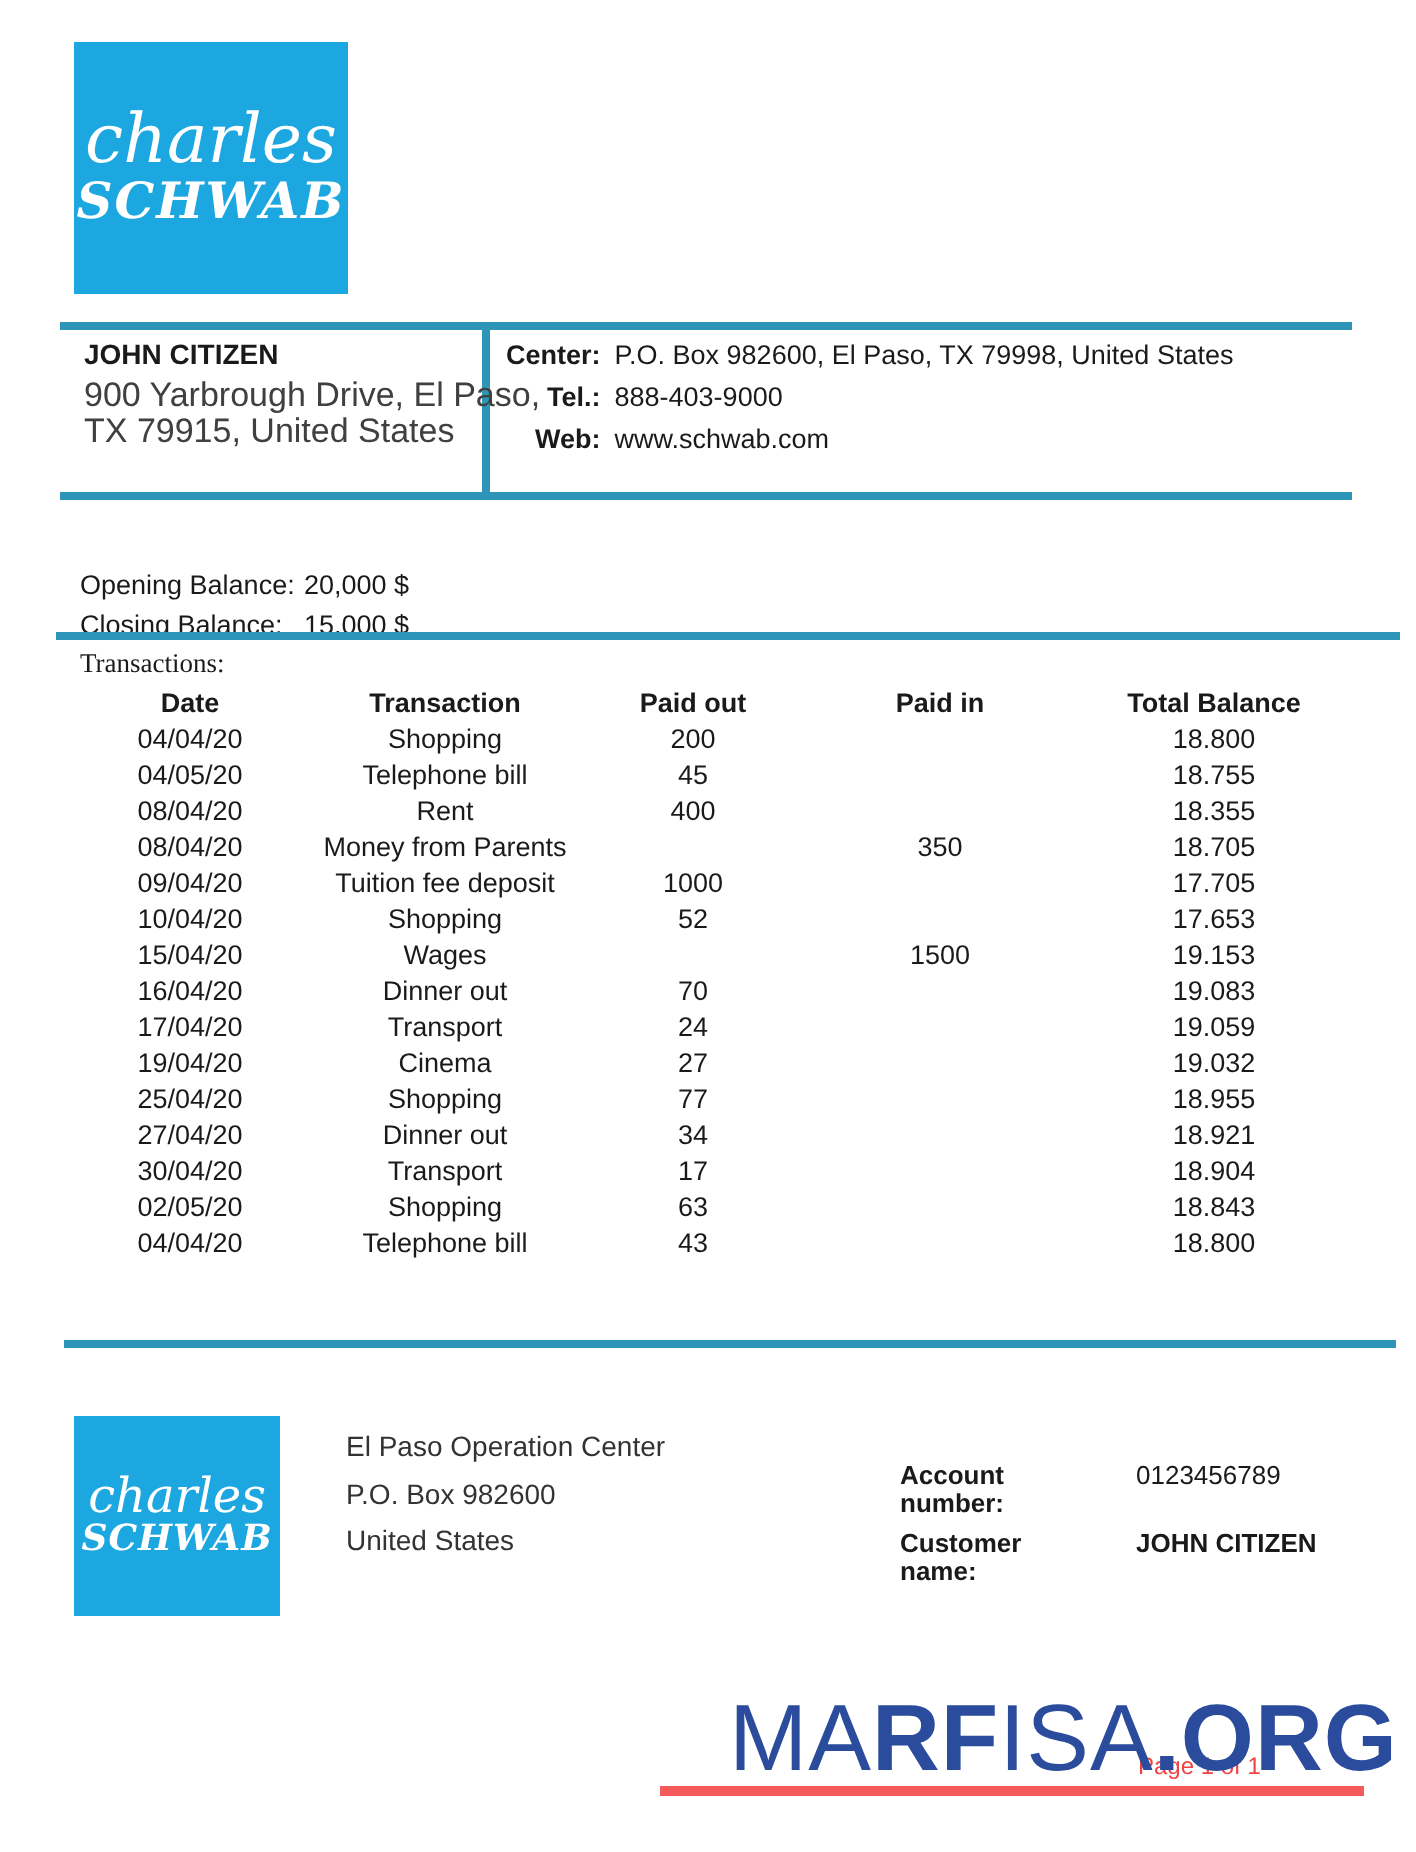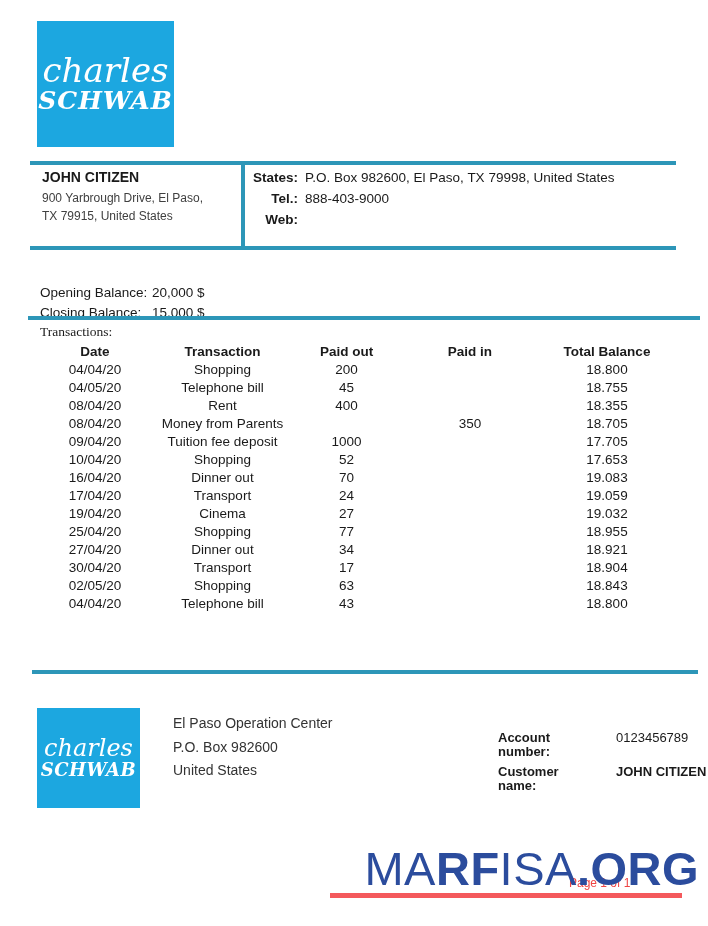--- a/index.html
+++ b/index.html
@@ -17,21 +17,21 @@
   .logo-charles{font-family:"DejaVu Serif",serif;font-style:italic;font-size:34px;line-height:1.02;}
   .logo-schwab{font-family:"DejaVu Serif",serif;font-size:25px;font-weight:600;letter-spacing:1px;line-height:1.12;font-style:italic;}
   
   .rule{position:absolute;background:#2D96B8;}
   .hdr-rule-top{left:30px;top:161px;width:646px;height:4px;}
   .hdr-rule-bottom{left:30px;top:246px;width:646px;height:4px;}
   .hdr-rule-vert{left:241px;top:161px;width:4px;height:89px;}
   
   .customer-block{position:absolute;left:42px;top:169px;}
   .customer-name{font-weight:bold;font-size:14px;margin-bottom:4px;}
-  .customer-addr{font-size:12px;color:#404040;line-height:18px;}
+  .customer-addr{font-size:17px;color:#404040;line-height:18px;}
   .contact-block{
     position:absolute;left:253px;top:169px;
     display:grid;grid-template-columns:max-content auto;column-gap:7px;row-gap:4px;
     font-size:13.5px;line-height:17px;
   }
   .contact-label{font-weight:bold;text-align:right;}
   
   .balances{position:absolute;left:40px;top:283px;font-size:13.5px;}
   .balance-row{display:grid;grid-template-columns:112px auto;line-height:20px;}
   
@@ -45,21 +45,21 @@
   .c.total{font-weight:normal;}
   
   .footer-rule{left:32px;top:670px;width:666px;height:4px;}
   .logo-footer{left:37px;top:708px;width:103px;height:100px;}
   .logo-footer .logo-charles{font-size:24px;}
   .logo-footer .logo-schwab{font-size:18px;letter-spacing:0.5px;}
   .footer-address{position:absolute;left:173px;top:712px;font-size:14px;line-height:23.5px;color:#333;}
   .account-block{
     position:absolute;left:450px;top:731px;
     display:grid;grid-template-columns:100px auto;column-gap:18px;row-gap:6px;
-    font-size:13px;line-height:14px;margin-left:48px;
+    font-size:13px;line-height:14px;
   }
   .account-label{font-weight:bold;}
   .account-name-value{font-weight:bold;}
   
   .page-indicator{position:absolute;left:569px;top:876px;font-size:12px;color:#ef4444;z-index:1;}
   .watermark{
     position:absolute;right:9px;top:841px;z-index:2;
     font-size:47px;font-weight:400;color:#2B4C9D;letter-spacing:0.5px;white-space:nowrap;
   }
   .wm-bold{font-weight:700;}
@@ -77,25 +77,26 @@
 <div class="rule hdr-rule-bottom"></div>
 <div class="rule hdr-rule-vert"></div>
 
 <div class="customer-block">
   <div class="customer-name">JOHN CITIZEN</div>
   <div class="customer-addr">900 Yarbrough Drive, El Paso,</div>
   <div class="customer-addr">TX 79915, United States</div>
 </div>
 
 <div class="contact-block">
-  <span class="contact-label">States:</span>
+  <span class="contact-label">Center:</span>
   <span>P.O. Box 982600, El Paso, TX 79998, United States</span>
   <span class="contact-label">Tel.:</span>
   <span>888-403-9000</span>
   <span class="contact-label">Web:</span>
+  <span>www.schwab.com</span>
 </div>
 
 <div class="balances">
   <div class="balance-row">
     <span>Opening Balance:</span>
     <span>20,000 $</span>
   </div>
   <div class="balance-row">
     <span>Closing Balance:</span>
     <span>15,000 $</span>
@@ -149,20 +150,27 @@
     <span class="c total">17.705</span>
   </div>
   <div class="trow">
     <span class="c">10/04/20</span>
     <span class="c">Shopping</span>
     <span class="c">52</span>
     <span class="c"></span>
     <span class="c total">17.653</span>
   </div>
   <div class="trow">
+    <span class="c">15/04/20</span>
+    <span class="c">Wages</span>
+    <span class="c"></span>
+    <span class="c">1500</span>
+    <span class="c total">19.153</span>
+  </div>
+  <div class="trow">
     <span class="c">16/04/20</span>
     <span class="c">Dinner out</span>
     <span class="c">70</span>
     <span class="c"></span>
     <span class="c total">19.083</span>
   </div>
   <div class="trow">
     <span class="c">17/04/20</span>
     <span class="c">Transport</span>
     <span class="c">24</span>

